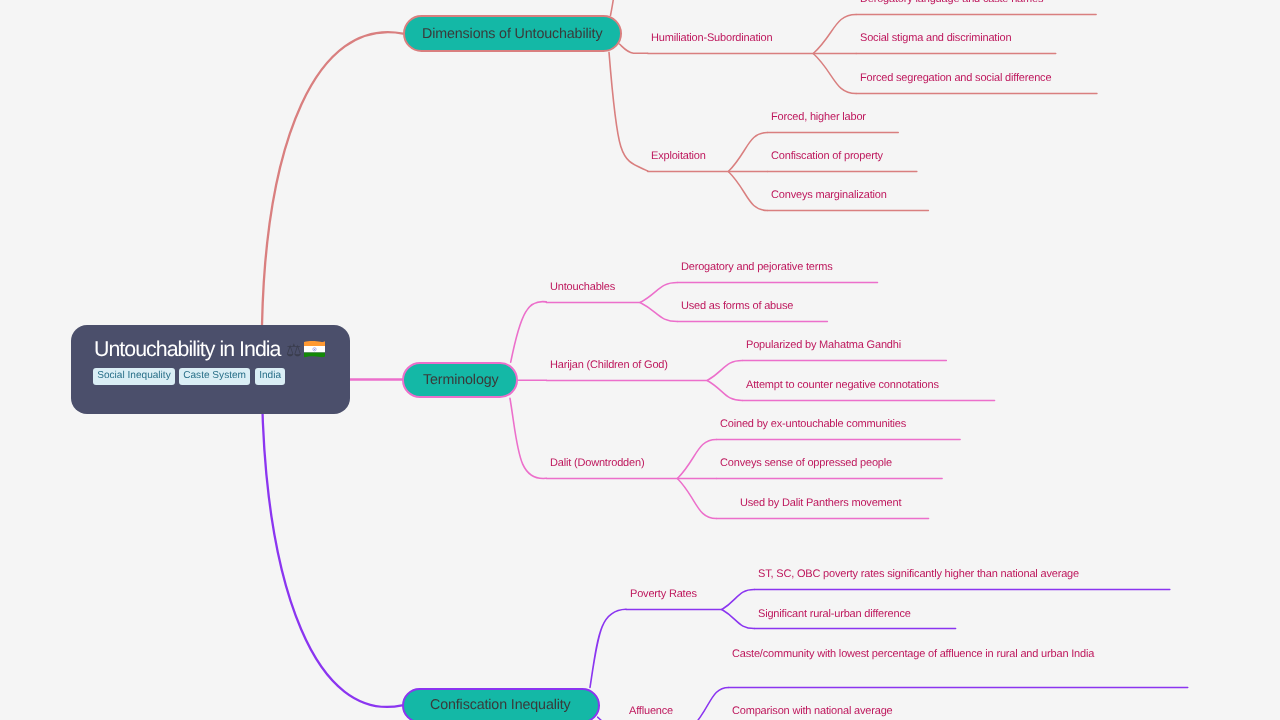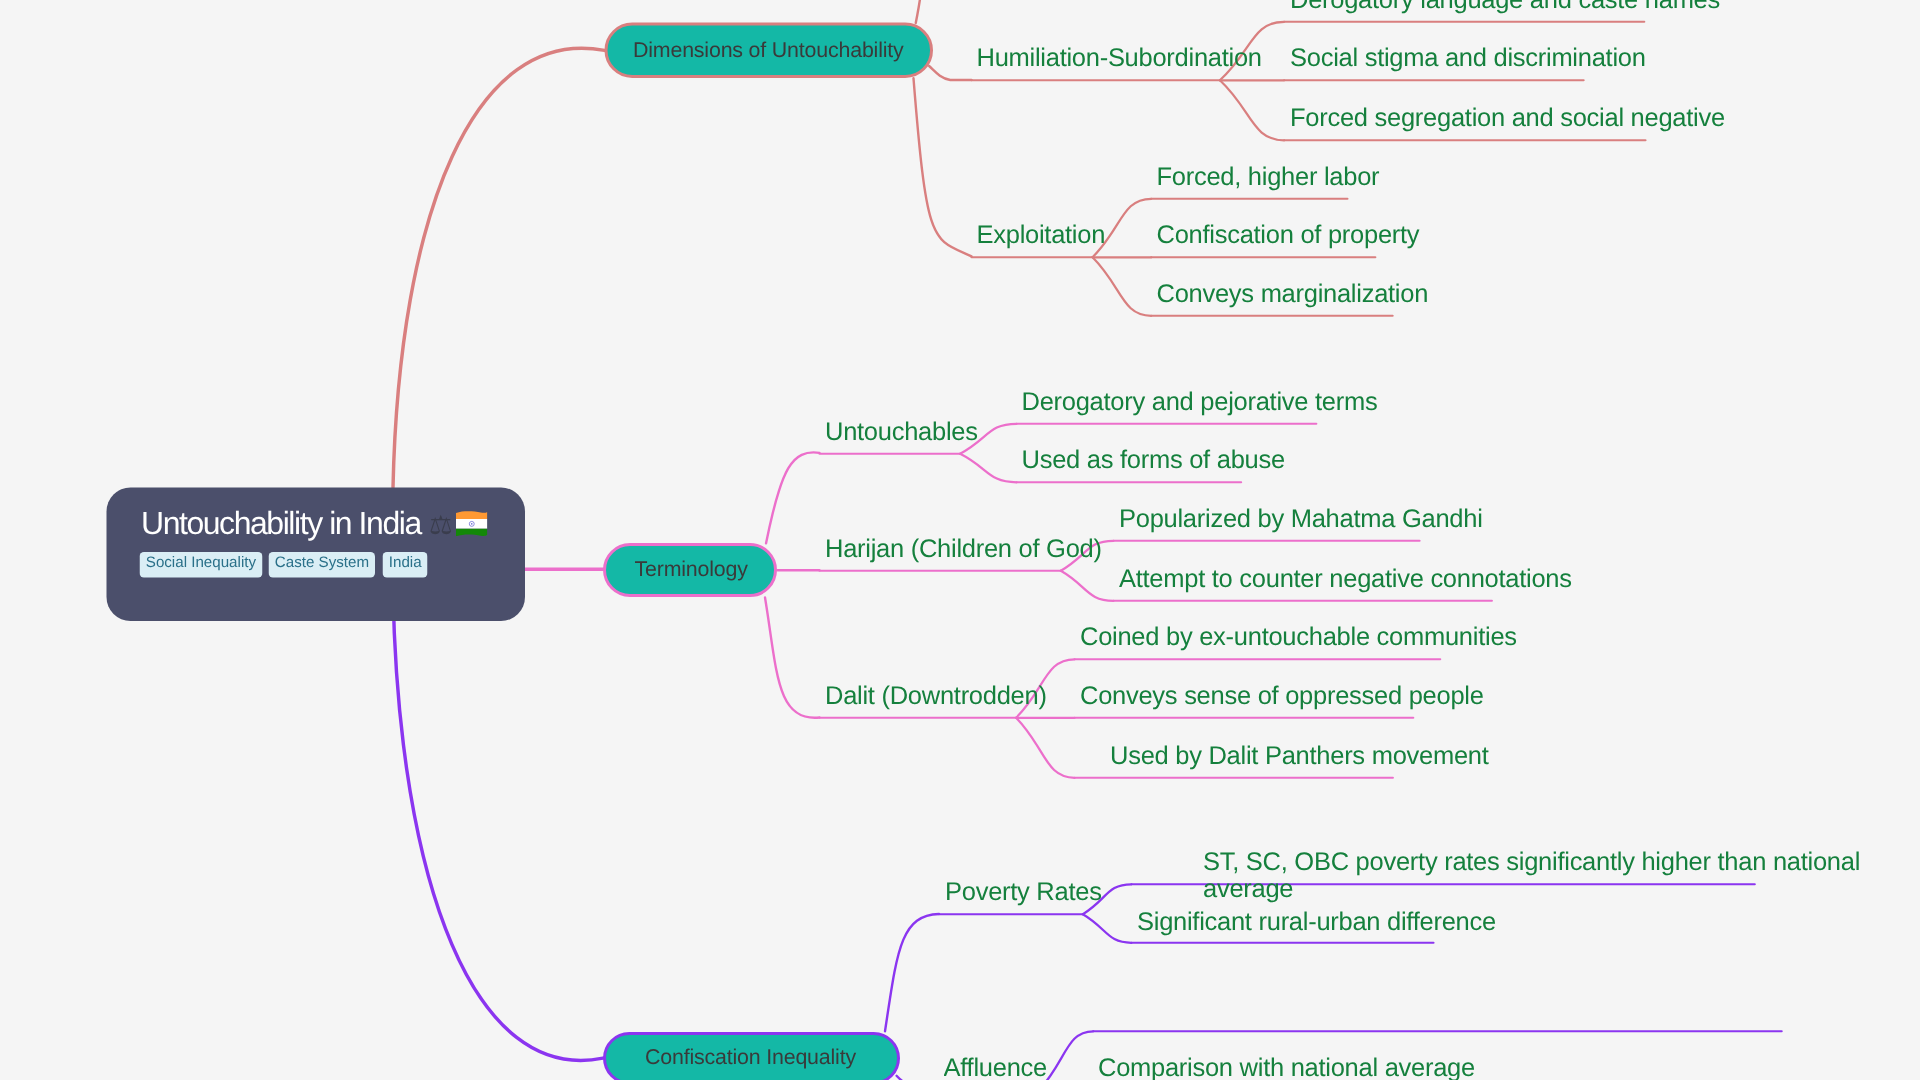--- a/index.html
+++ b/index.html
@@ -3,21 +3,21 @@
 <meta charset="utf-8">
 <title>Untouchability in India — Mind Map</title>
 <style>
   html,body{margin:0;padding:0;}
   body{width:1280px;height:720px;overflow:hidden;background:#f5f5f5;
        font-family:"Liberation Sans",sans-serif;
        -webkit-font-smoothing:antialiased;text-rendering:geometricPrecision;}
   #stage{position:relative;width:1280px;height:720px;background:#f5f5f5;
          transform:translateZ(0);}
   svg#links{position:absolute;left:0;top:0;width:1280px;height:720px;overflow:visible;}
-  .nlabel{position:absolute;color:#15803d;font-size:17px;line-height:17.6px;
+  .nlabel{position:absolute;color:#be185d;font-size:11px;line-height:17.6px;
           white-space:nowrap;letter-spacing:-0.18px;display:inline-block;
           will-change:transform;}
   .pill{position:absolute;background:#14b8a6;border-style:solid;border-width:2.3px;
         border-radius:999px;box-sizing:border-box;display:flex;align-items:center;
         justify-content:center;}
   .pill .plabel{font-size:14.25px;color:#3a3a3a;white-space:nowrap;letter-spacing:-0.12px;
         will-change:transform;}
   #root-node{position:absolute;background:#4b4f6b;border-radius:16px;box-sizing:border-box;}
   #root-title{position:absolute;color:#fff;font-size:21.3px;letter-spacing:-0.95px;white-space:nowrap;
        display:flex;align-items:baseline;gap:5.5px;will-change:transform;}
@@ -117,33 +117,34 @@
     </div>
     <div class="pill" style="left: 402.2px; top: 362.2px; width: 116.2px; height: 35.8px; border-color: rgb(236, 111, 203);">
       <span class="plabel">Terminology</span>
     </div>
     <div class="pill" style="left: 402px; top: 687.5px; width: 197.5px; height: 35.8px; border-color: rgb(139, 53, 240);">
       <span class="plabel">Confiscation Inequality</span>
     </div>
     <div class="nlabel" style="max-width: 452px; white-space: normal; left: 651.2px; top: 30.4062px;">Humiliation-Subordination</div>
     <div class="nlabel" style="max-width: 452px; white-space: normal; left: 859.6px; top: -8.69375px;">Derogatory language and caste names</div>
     <div class="nlabel" style="max-width: 452px; white-space: normal; left: 859.6px; top: 30.4062px;">Social stigma and discrimination</div>
-    <div class="nlabel" style="max-width: 452px; white-space: normal; left: 859.6px; top: 69.8063px;">Forced segregation and social negative</div>
+    <div class="nlabel" style="max-width: 452px; white-space: normal; left: 859.6px; top: 69.8063px;">Forced segregation and social difference</div>
     <div class="nlabel" style="max-width: 452px; white-space: normal; left: 651.2px; top: 148.006px;">Exploitation</div>
     <div class="nlabel" style="max-width: 452px; white-space: normal; left: 771px; top: 108.606px;">Forced, higher labor</div>
     <div class="nlabel" style="max-width: 452px; white-space: normal; left: 771px; top: 148.006px;">Confiscation of property</div>
     <div class="nlabel" style="max-width: 452px; white-space: normal; left: 771px; top: 187.406px;">Conveys marginalization</div>
     <div class="nlabel" style="max-width: 452px; white-space: normal; left: 549.8px; top: 279.006px;">Untouchables</div>
     <div class="nlabel" style="max-width: 452px; white-space: normal; left: 681.2px; top: 258.706px;">Derogatory and pejorative terms</div>
     <div class="nlabel" style="max-width: 452px; white-space: normal; left: 681.2px; top: 297.906px;">Used as forms of abuse</div>
     <div class="nlabel" style="max-width: 452px; white-space: normal; left: 549.8px; top: 357.306px;">Harijan (Children of God)</div>
     <div class="nlabel" style="max-width: 452px; white-space: normal; left: 745.8px; top: 337.406px;">Popularized by Mahatma Gandhi</div>
     <div class="nlabel" style="max-width: 452px; white-space: normal; left: 745.8px; top: 376.606px;">Attempt to counter negative connotations</div>
     <div class="nlabel" style="max-width: 452px; white-space: normal; left: 549.8px; top: 455.406px;">Dalit (Downtrodden)</div>
     <div class="nlabel" style="max-width: 452px; white-space: normal; left: 719.9px; top: 415.906px;">Coined by ex-untouchable communities</div>
     <div class="nlabel" style="max-width: 452px; white-space: normal; left: 719.9px; top: 455.406px;">Conveys sense of oppressed people</div>
     <div class="nlabel" style="max-width: 452px; white-space: normal; left: 719.9px; top: 494.706px; margin-left: 20px;">Used by Dalit Panthers movement</div>
     <div class="nlabel" style="max-width: 452px; white-space: normal; left: 629.5px; top: 586.406px;">Poverty Rates</div>
-    <div class="nlabel" style="max-width: 452px; white-space: normal; left: 757.8px; top: 566.106px; margin-left: 44px;">ST, SC, OBC poverty rates significantly higher than national average</div>
+    <div class="nlabel" style="max-width: 452px; white-space: normal; left: 757.8px; top: 566.106px;">ST, SC, OBC poverty rates significantly higher than national average</div>
     <div class="nlabel" style="max-width: 452px; white-space: normal; left: 757.8px; top: 605.506px;">Significant rural-urban difference</div>
     <div class="nlabel" style="max-width: 452px; white-space: normal; left: 629.4px; top: 703.406px;">Affluence</div>
+    <div class="nlabel" style="max-width: 452px; white-space: normal; left: 732.3px; top: 646.413px;">Caste/community with lowest percentage of affluence in rural and urban India</div>
     <div class="nlabel" style="max-width: 452px; white-space: normal; left: 732.3px; top: 703.406px;">Comparison with national average</div>
   </div>
 
 </body></html>

